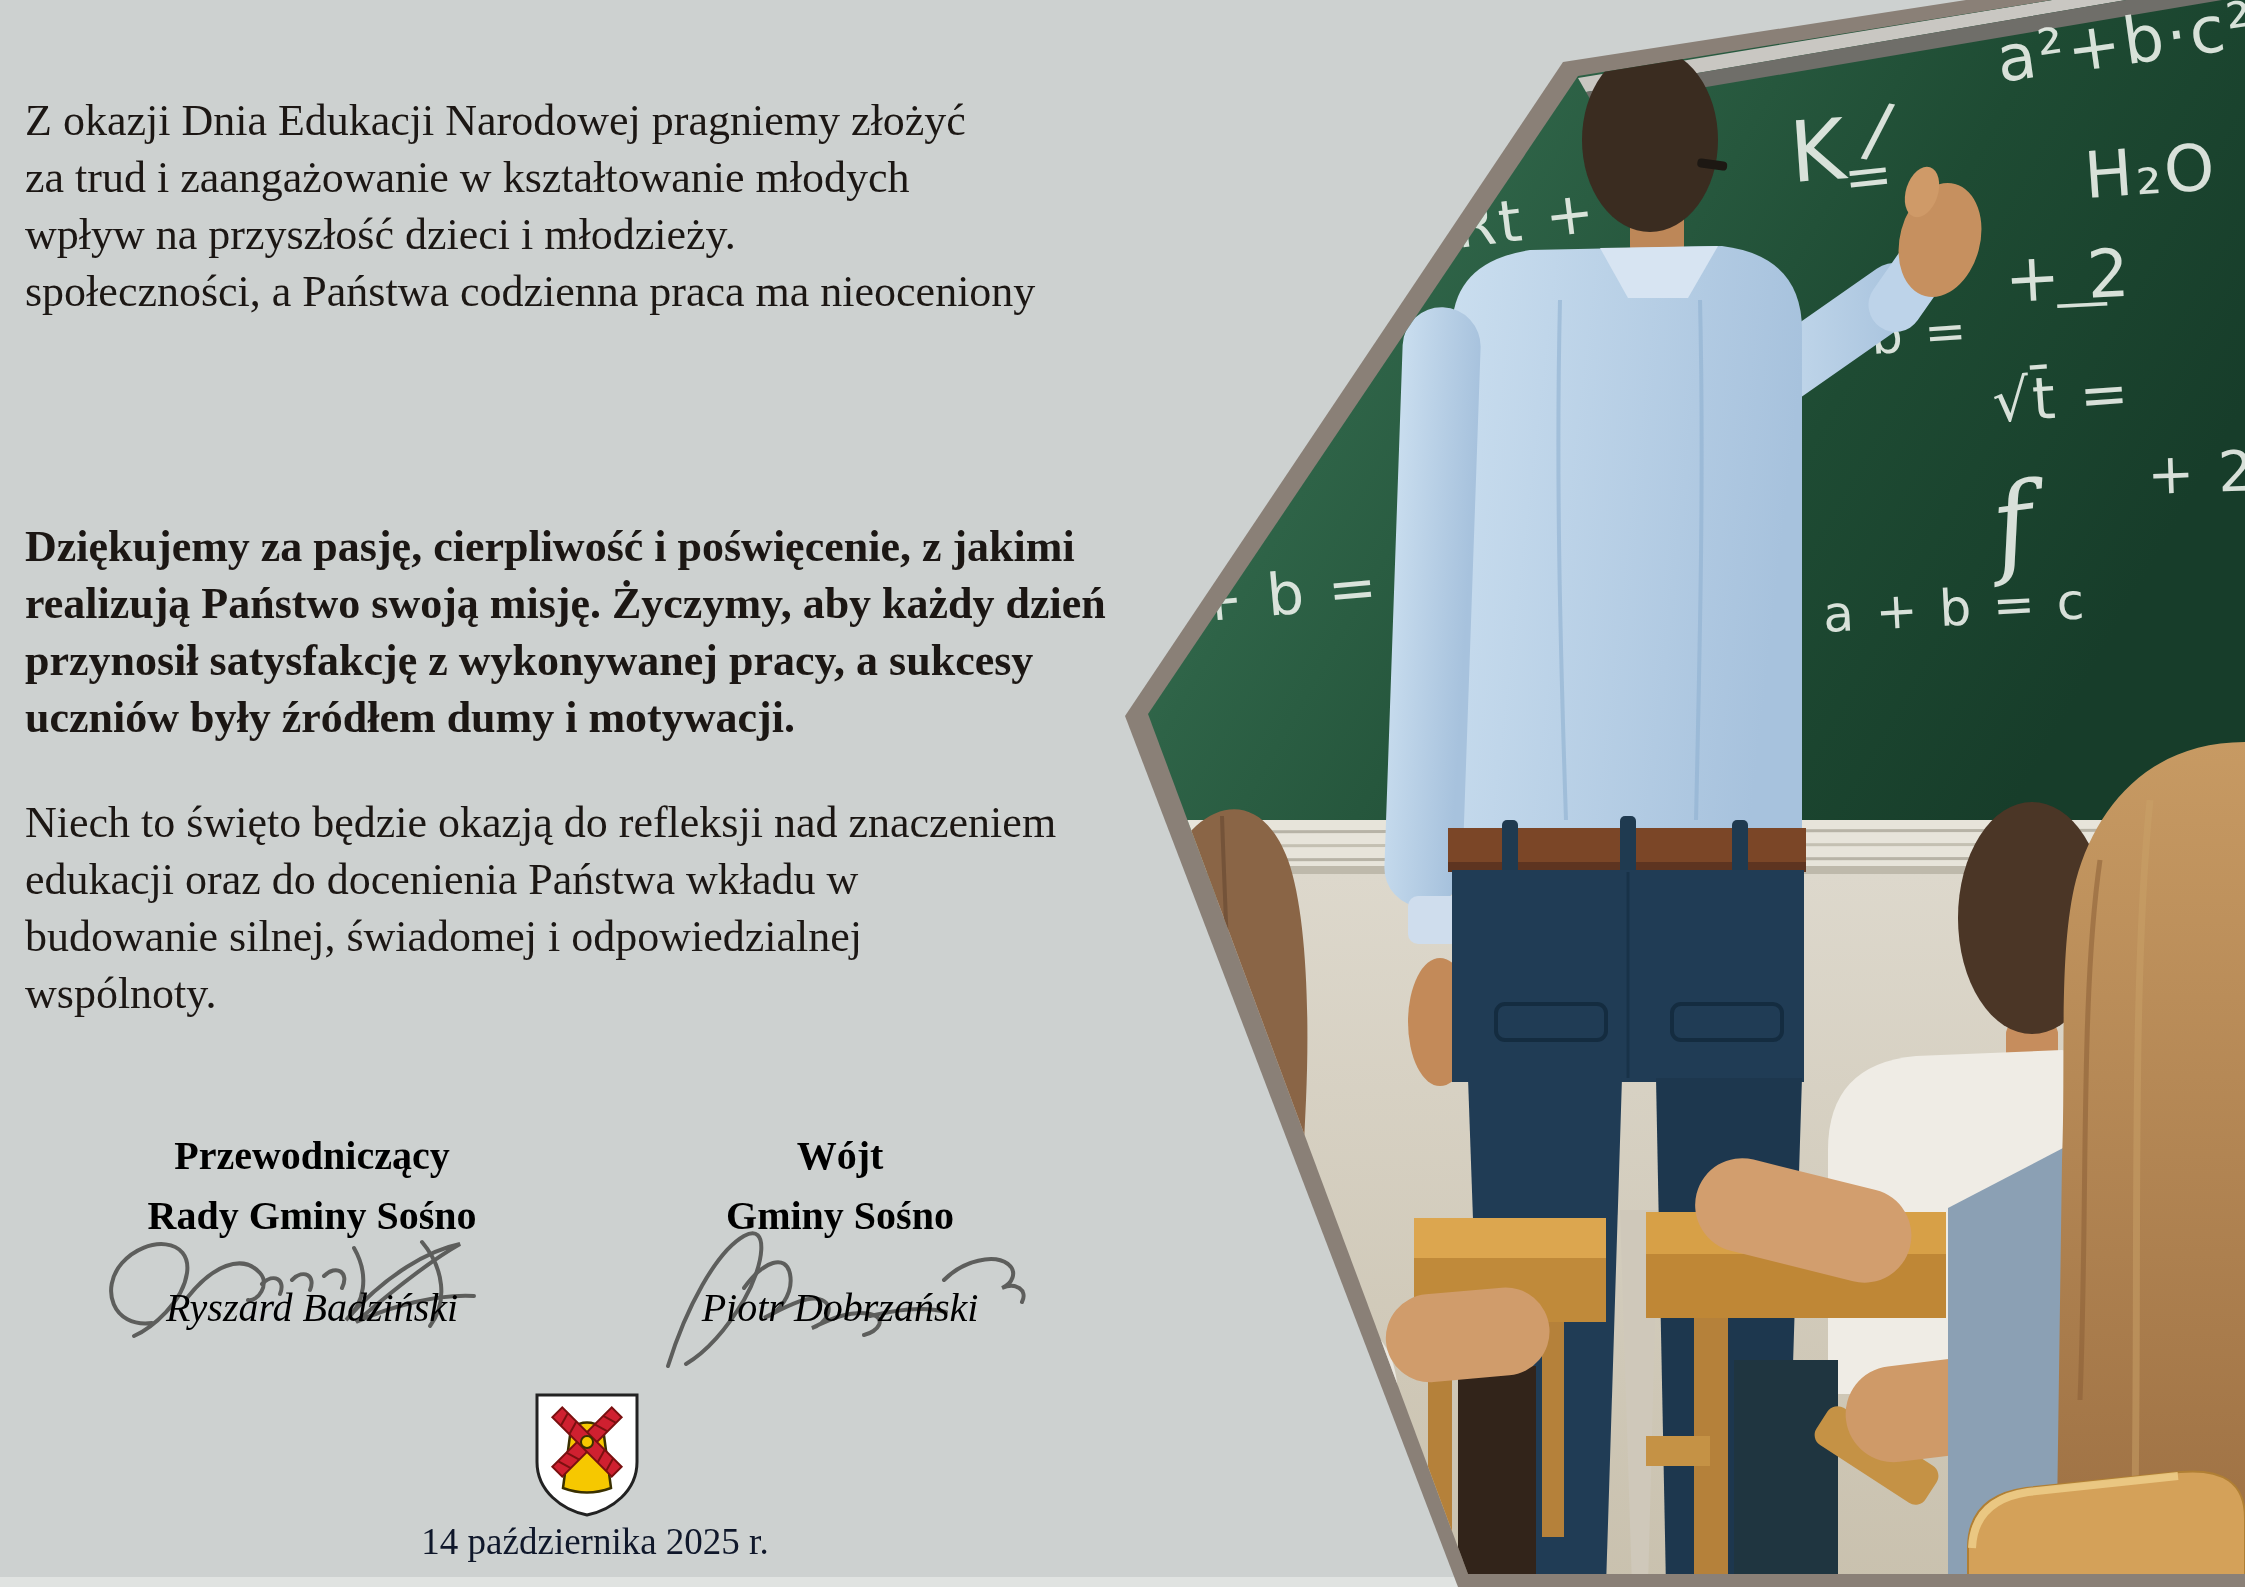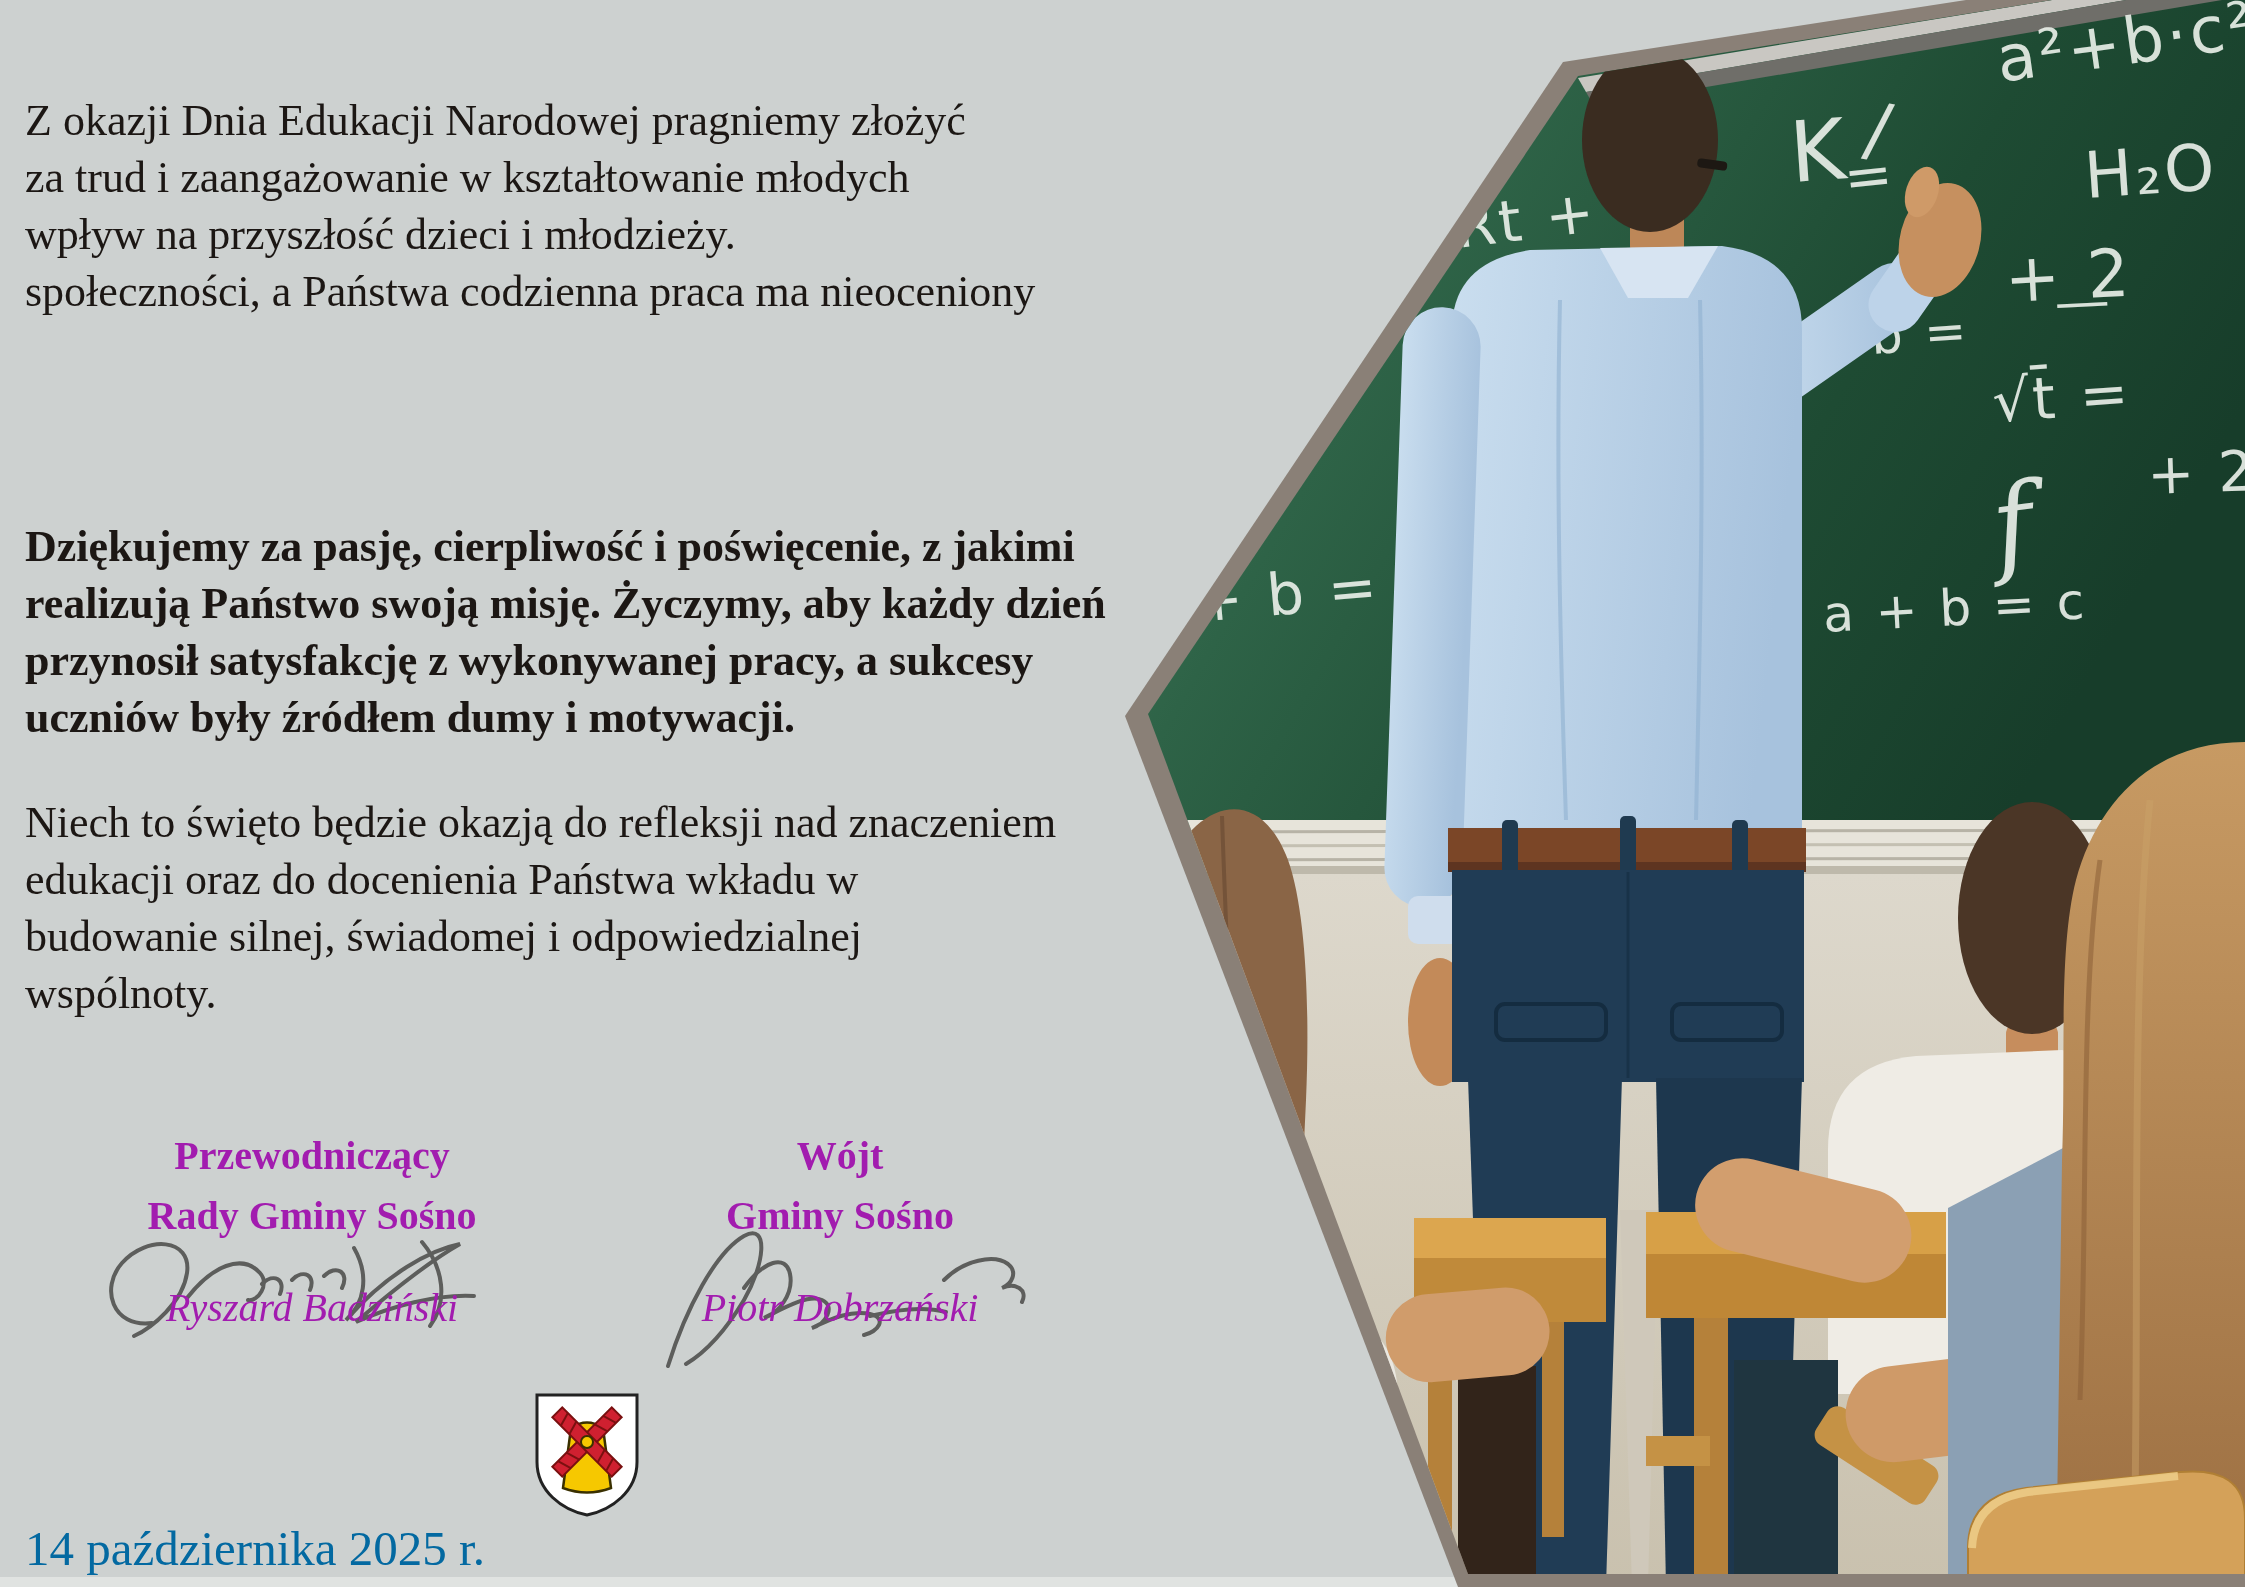--- a/index.html
+++ b/index.html
@@ -7,32 +7,32 @@
        background:#cdd1d0;font-family:"Liberation Serif",serif;}
 
   
   .text-col{position:absolute;left:25px;top:0;width:1140px;color:#1c1714;}
   .para{position:absolute;left:0;width:100%;text-align:left;
         font-size:44px;line-height:57px;font-weight:500;}
   .para .line{white-space:nowrap;}
   #para-0{top:92px;} #para-1{top:518px;font-weight:bold;} #para-2{top:794px;}
 
   
-  .sig-block{position:absolute;width:400px;text-align:center;color:#a21caf;}
+  .sig-block{position:absolute;width:400px;text-align:center;color:#000000;}
   #sig-left{left:112px;top:1126px;}
   #sig-right{left:640px;top:1126px;}
   .sig-title{font-weight:700;font-size:40px;line-height:60px;}
   .sig-name{position:absolute;top:158px;left:0;width:100%;
             font-style:italic;font-size:40px;}
   .scribble{position:absolute;left:-20px;top:92px;width:440px;height:150px;}
 
   
   #crest{position:absolute;left:531px;top:1390px;}
-  .date{position:absolute;left:25px;top:1520px;width:1140px;text-align:left;
-        font-size:49px;color:#0369a1;}
+  .date{position:absolute;left:25px;top:1520px;width:1140px;text-align:center;
+        font-size:37px;color:#0f172a;}
 
   .bottom-strip{position:absolute;left:0;top:1577px;width:2245px;height:10px;
                 background:#e0e3e1;}
 
   
   .photo-border{position:absolute;inset:0;background:#8a8077;
     clip-path:polygon(1966px 0px,2245px 0px,2245px 1587px,1458px 1587px,1125px 716px,1563px 62px);}
   .photo{position:absolute;inset:0;
     clip-path:polygon(2052px 0px,2245px 0px,2245px 1574px,1468px 1574px,1148px 714px,1578px 76px);}
   .photo svg{position:absolute;left:0;top:0;}

